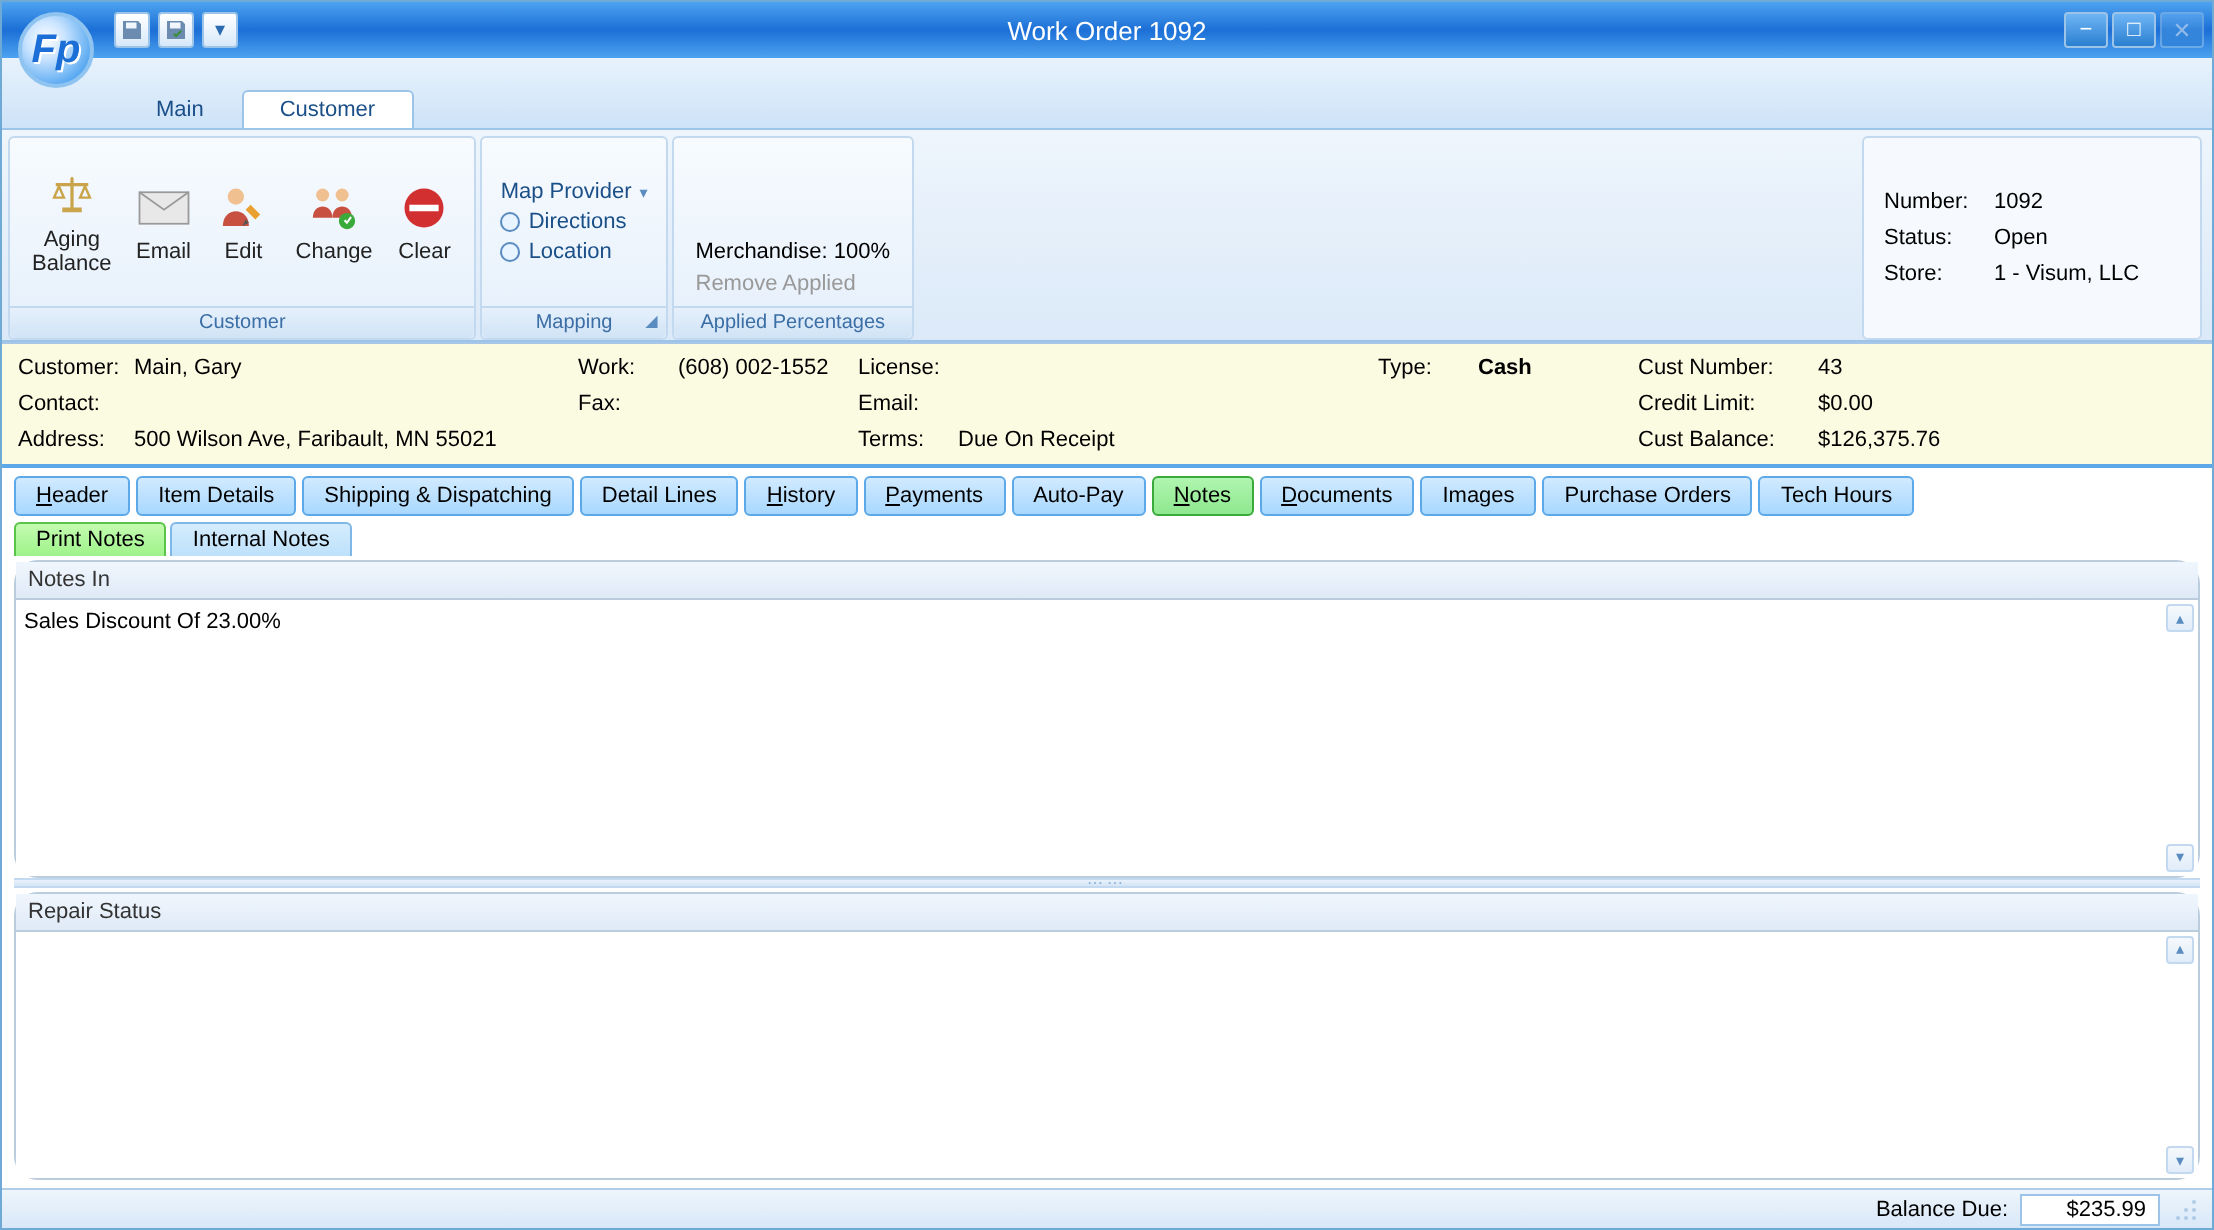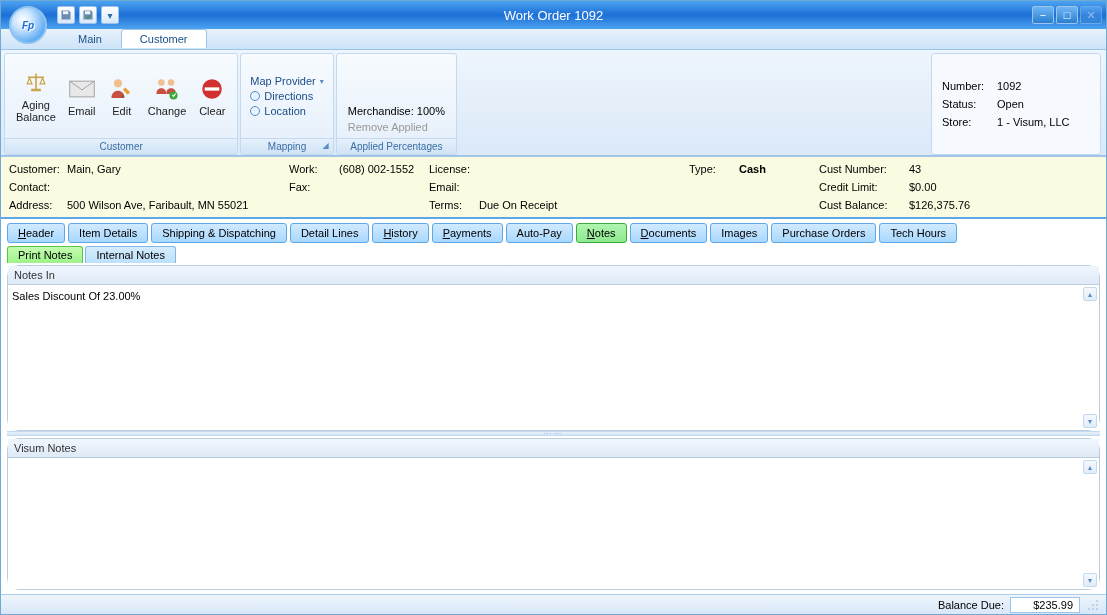--- a/index.html
+++ b/index.html
@@ -1,30 +1,30 @@
 <!DOCTYPE html>
 <html><head>
 <meta charset="utf-8">
 <style>
 * { box-sizing: border-box; margin: 0; padding: 0; }
 body { font-family: "Segoe UI", Tahoma, Arial, sans-serif; font-size: 11px; background: #fff; overflow: hidden; width: 1107px; height: 615px; }
 .window { width: 1107px; height: 615px; border: 1px solid #6fa9d6; display: flex; flex-direction: column; background: #fff; }
 
 
 .titlebar { height: 28px; background: linear-gradient(to bottom, #4da3f0 0%, #1c6fd6 50%, #4da3f0 100%); display: flex; align-items: center; color: #fff; font-size: 13px; padding: 0 4px; position: relative; }
-.app-icon { width: 38px; height: 38px; background: radial-gradient(circle at 35% 35%, #fff 0%, #cce5ff 30%, #4da3f0 80%); border-radius: 50%; border: 2px solid #8fc4f0; position: relative; z-index: 2; display: flex; align-items: center; justify-content: center; font-size: 10px; font-weight: bold; font-style: italic; color: #1c6fd6; text-shadow: 1px 1px 0 #fff; margin-left: 4px; margin-top: 20px; }
+.app-icon { width: 38px; height: 38px; background: radial-gradient(circle at 35% 35%, #fff 0%, #cce5ff 30%, #4da3f0 80%); border-radius: 50%; border: 2px solid #8fc4f0; position: relative; z-index: 2; display: flex; align-items: center; justify-content: center; font-size: 20px; font-weight: bold; font-style: italic; color: #1c6fd6; text-shadow: 1px 1px 0 #fff; margin-left: 4px; margin-top: 20px; }
 .qat { display: flex; gap: 4px; margin-left: 10px; }
 .qat-btn { width: 18px; height: 18px; background: linear-gradient(to bottom,#fff,#d7e8fa); border:1px solid #9cc4e8; border-radius:2px; display:flex; align-items:center; justify-content:center; font-size:10px; color:#2a6ab0; }
 .title-text { position:absolute; left:50%; transform:translateX(-50%); font-weight: normal; }
 .win-controls { position:absolute; right:4px; display:flex; gap:2px; }
 .win-btn { width:22px; height:18px; background: linear-gradient(to bottom,#6fb5f5,#2a7fd0); border:1px solid #9cc4e8; border-radius:2px; color:#fff; display:flex; align-items:center; justify-content:center; font-size:11px; }
 .win-btn.disabled { opacity: .5; }
 
 
-.tabstrip { height: 21px; background: linear-gradient(to bottom,#e8f2fc,#cde3f8); display:flex; align-items:flex-start; padding-left: 58px; border-bottom:1px solid #9cc4e8; }
+.tabstrip { height: 36px; background: linear-gradient(to bottom,#e8f2fc,#cde3f8); display:flex; align-items:flex-end; padding-left: 58px; border-bottom:1px solid #9cc4e8; }
 .mtab { padding: 3px 18px; font-size:11px; color:#1a4f88; border:1px solid transparent; border-bottom:none; border-radius:3px 3px 0 0; cursor:pointer; }
 .mtab.active { background:#fff; border-color:#9cc4e8; }
 
 
 .ribbon { background: linear-gradient(to bottom,#eef5fc,#dbe9f8); border-bottom:1px solid #9cc4e8; display:flex; align-items:stretch; padding: 3px 3px 0 3px; }
 .rgroup { border:1px solid #c3d9ef; border-radius:3px; background: linear-gradient(to bottom,#f7fbfe 0%,#e5effb 100%); margin-right:2px; display:flex; flex-direction:column; }
 .rgroup-body { display:flex; align-items:center; padding: 3px 5px; flex:1; }
 .rgroup-label { text-align:center; font-size:10px; color:#3a6ea5; padding:2px 0; background:linear-gradient(to bottom,#e6f0fb,#d0e3f6); border-top:1px solid #c3d9ef; border-radius:0 0 3px 3px; position:relative; }
 .rg-expand { position:absolute; right:4px; top:2px; font-size:8px; color:#5a8cbf; }
 .rbtn { display:flex; flex-direction:column; align-items:center; justify-content:center; padding: 2px 6px; min-width:40px; cursor:pointer; }
@@ -304,21 +304,21 @@
       <div class="sec-body">
         <textarea class="ta" style="">Sales Discount Of 23.00%</textarea>
         <div class="scrollhint">
           <div class="sbbtn">▴</div>
           <div class="sbbtn">▾</div>
         </div>
       </div>
     </div>
     <div class="grip">⋯⋯</div>
     <div class="section" style="flex:1;">
-      <div class="sec-header">Visum Notes</div>
+      <div class="sec-header">Repair Status</div>
       <div class="sec-body">
         <textarea class="ta" style=""></textarea>
         <div class="scrollhint">
           <div class="sbbtn">▴</div>
           <div class="sbbtn">▾</div>
         </div>
       </div>
     </div>
   </div>
 

